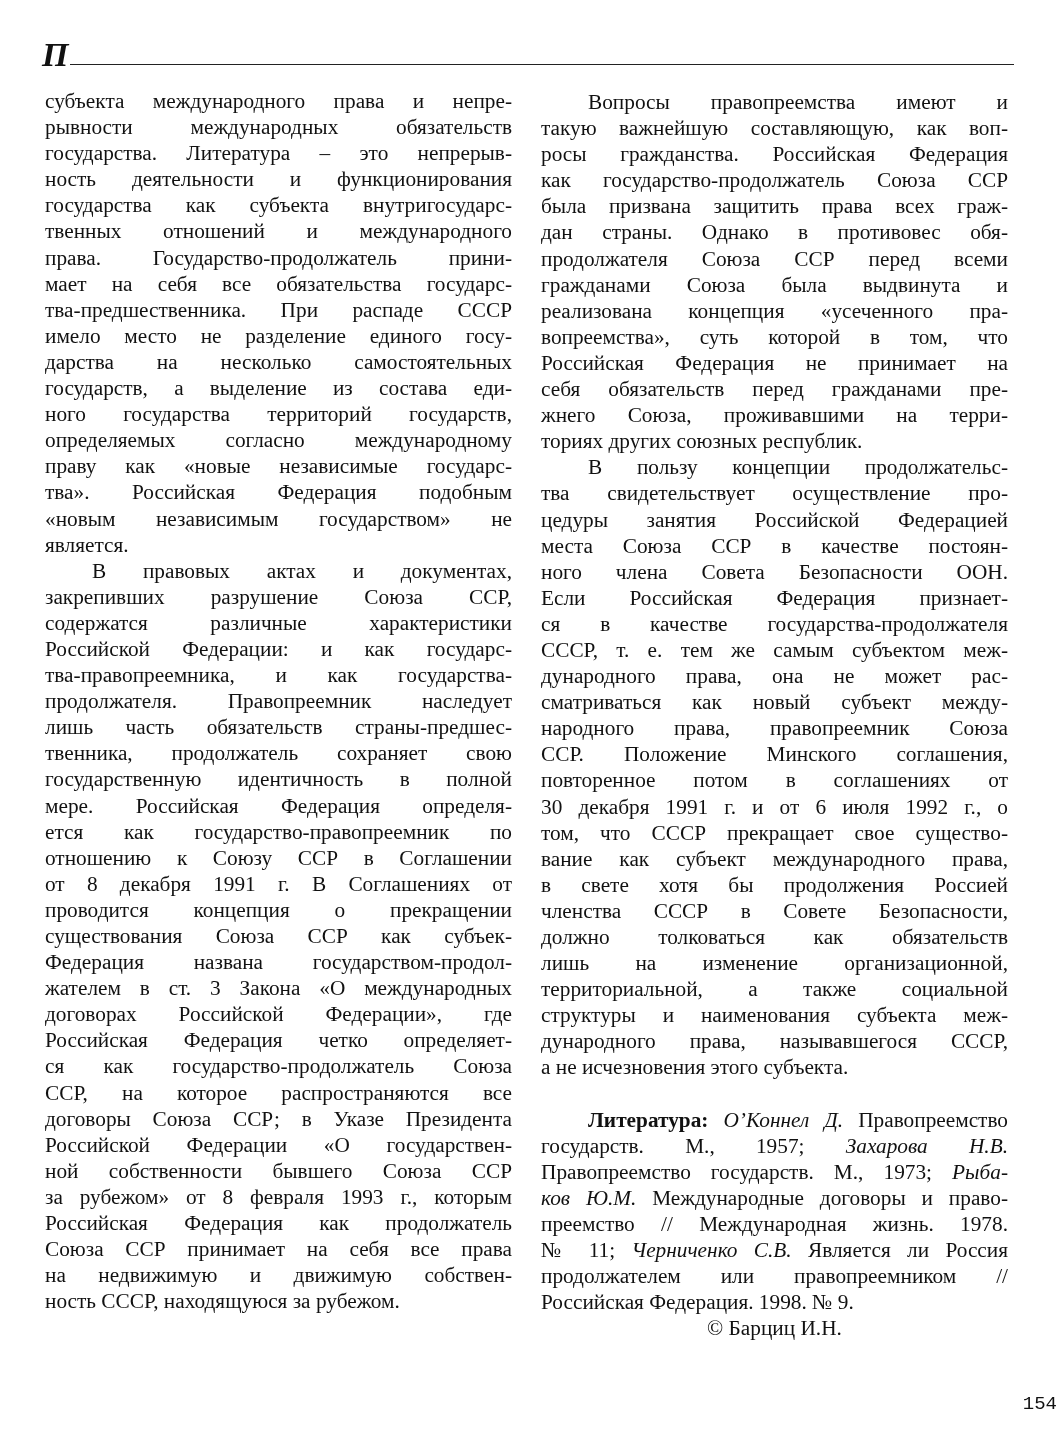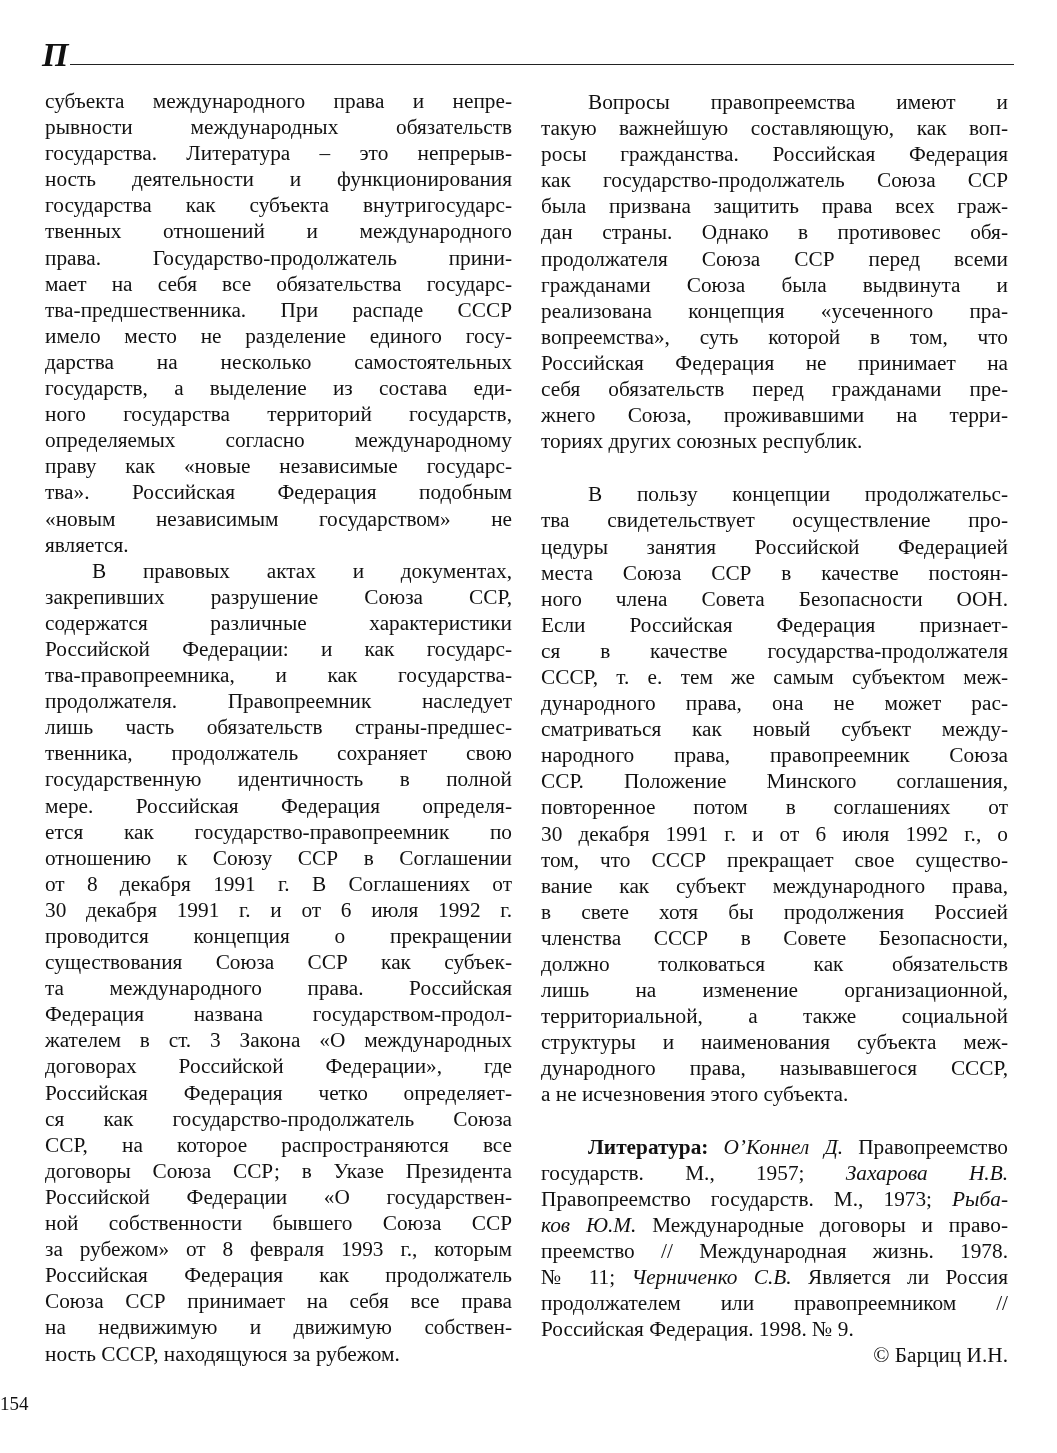--- a/index.html
+++ b/index.html
@@ -9,22 +9,22 @@
   .header-rule { position:absolute; left:70px; top:64px; width:944px; height:0; border-top:1.6px solid #222; }
   .col { position:absolute; top:88px; width:467px; font-size:21.3px; line-height:26.1px; text-align:justify; }
   .col-left { left:45px; }
   .col-right { left:541px; top:89px; }
   .col p { margin:0; text-indent:0; }
   .line { display:block; text-align:justify; text-align-last:justify; white-space:nowrap; height:26.1px; }
   .line.last { text-align-last:left; }
   .lit { margin-top:26px; }
   .lit b { font-weight:bold; }
   .lit i { font-style:italic; }
-  .sign { text-align:right; display:block; }
-  .page-number { position:absolute; left:0; width:1057px; top:1393px; text-align:left; font-size:19px; }
+  .sign { text-align:center; display:block; }
+  .page-number { position:absolute; left:0; width:1057px; top:1393px; text-align:right; font-size:19px;font-family:Liberation Mono, monospace; }
 </style>
 </head>
 <body>
 
 <div class="header-letter">П</div>
 <div class="header-rule"></div>
 
 <div class="col col-left" id="colLeft">
     <p>
       <span class="line">субъекта международного права и непре-</span>
@@ -53,24 +53,22 @@
       <span class="line">Российской Федерации: и как государс-</span>
       <span class="line">тва-правопреемника, и как государства-</span>
       <span class="line">продолжателя. Правопреемник наследует</span>
       <span class="line">лишь часть обязательств страны-предшес-</span>
       <span class="line">твенника, продолжатель сохраняет свою</span>
       <span class="line">государственную идентичность в полной</span>
       <span class="line">мере. Российская Федерация определя-</span>
       <span class="line">ется как государство-правопреемник по</span>
       <span class="line">отношению к Союзу ССР в Соглашении</span>
       <span class="line">от 8 декабря 1991 г. В Соглашениях от</span>
-      <span class="line">30 декабря 1991 г. и от 6 июля 1992 г.</span>
       <span class="line">проводится концепция о прекращении</span>
       <span class="line">существования Союза ССР как субъек-</span>
-      <span class="line">та международного права. Российская</span>
       <span class="line">Федерация названа государством-продол-</span>
       <span class="line">жателем в ст. 3 Закона «О международных</span>
       <span class="line">договорах Российской Федерации», где</span>
       <span class="line">Российская Федерация четко определяет-</span>
       <span class="line">ся как государство-продолжатель Союза</span>
       <span class="line">ССР, на которое распространяются все</span>
       <span class="line">договоры Союза ССР; в Указе Президента</span>
       <span class="line">Российской Федерации «О государствен-</span>
       <span class="line">ной собственности бывшего Союза ССР</span>
       <span class="line">за рубежом» от 8 февраля 1993 г., которым</span>
@@ -91,21 +89,21 @@
       <span class="line">продолжателя Союза ССР перед всеми</span>
       <span class="line">гражданами Союза была выдвинута и</span>
       <span class="line">реализована концепция «усеченного пра-</span>
       <span class="line">вопреемства», суть которой в том, что</span>
       <span class="line">Российская Федерация не принимает на</span>
       <span class="line">себя обязательств перед гражданами пре-</span>
       <span class="line">жнего Союза, проживавшими на терри-</span>
       <span class="line last">ториях других союзных республик.</span>
     </p>
     <p>
-      <span class="line" style="padding-left: 47px; margin-top: 27px;">В пользу концепции продолжательс-</span>
+      <span class="line" style="padding-left: 47px;">В пользу концепции продолжательс-</span>
       <span class="line">тва свидетельствует осуществление про-</span>
       <span class="line">цедуры занятия Российской Федерацией</span>
       <span class="line">места Союза ССР в качестве постоян-</span>
       <span class="line">ного члена Совета Безопасности ООН.</span>
       <span class="line">Если Российская Федерация признает-</span>
       <span class="line">ся в качестве государства-продолжателя</span>
       <span class="line">СССР, т. е. тем же самым субъектом меж-</span>
       <span class="line">дународного права, она не может рас-</span>
       <span class="line">сматриваться как новый субъект между-</span>
       <span class="line">народного права, правопреемник Союза</span>

